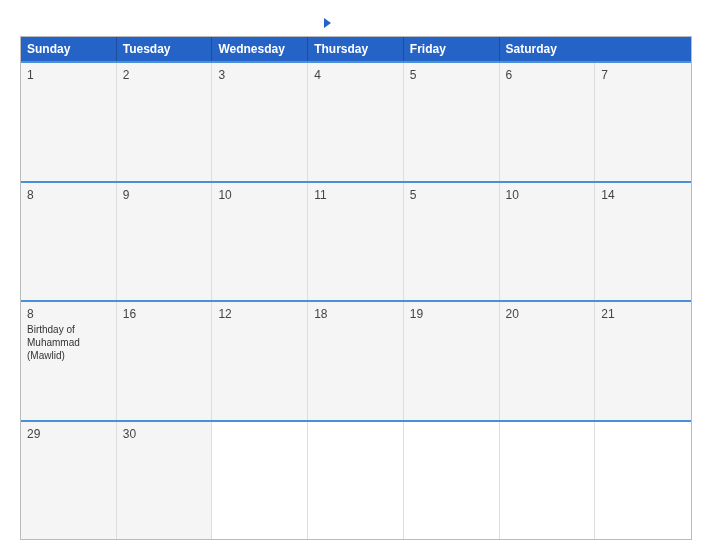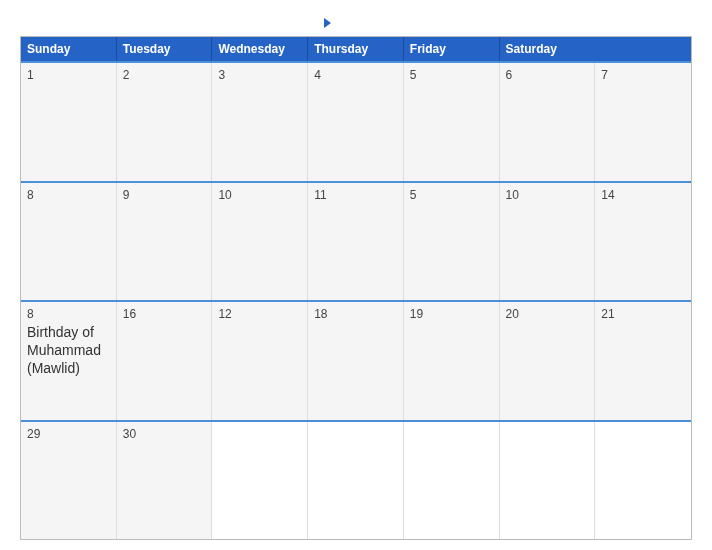--- a/index.html
+++ b/index.html
@@ -119,21 +119,21 @@
     .cal-cell.empty {
       background: #fff;
     }
     .day-num {
       font-size: 12px;
       color: #444;
       display: block;
       margin-bottom: 2px;
     }
     .holiday-text {
-      font-size: 14px;
+      font-size: 10px;
       color: #333;
       line-height: 1.3;
       margin-top: 2px;
     }
   </style>
 </head>
 <body>
 
 <div class="page">
 

